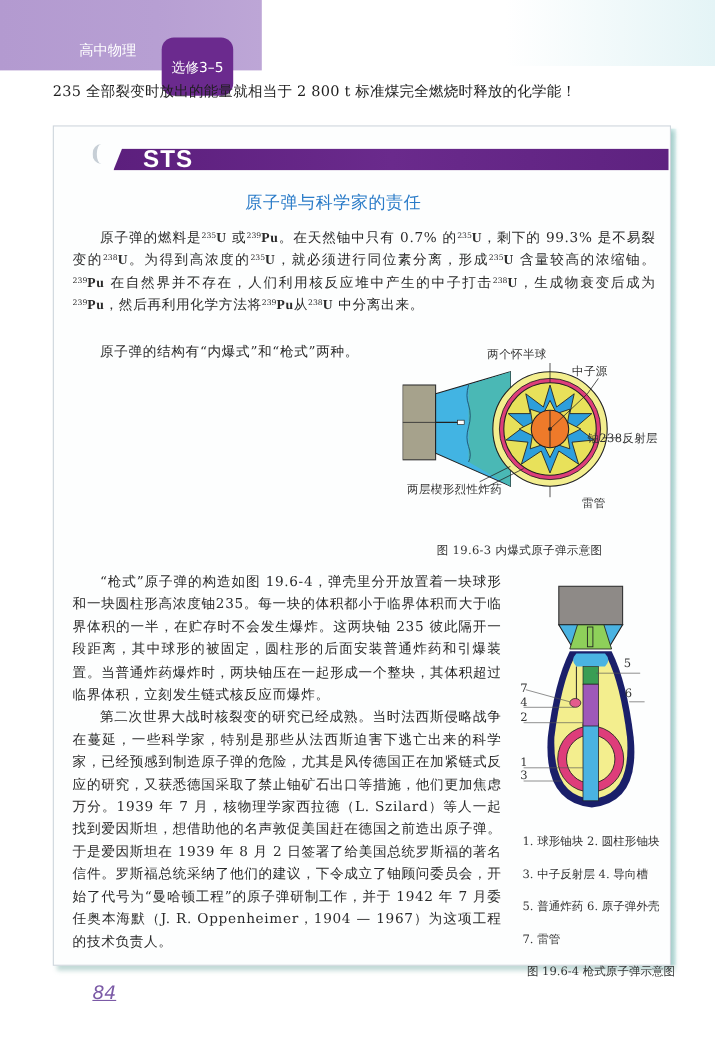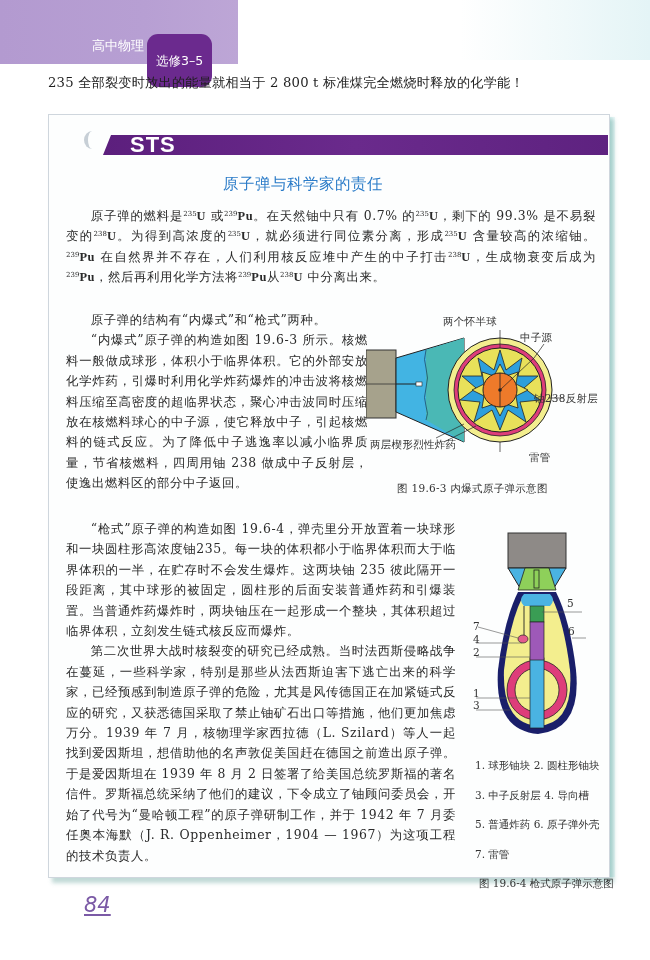--- a/index.html
+++ b/index.html
@@ -12,21 +12,21 @@
     .right-tint {
       position:absolute; right:0; top:0; width:190px; height:60px;
       background:linear-gradient(90deg, rgba(255,255,255,0) 0%, #e4f4f6 100%);
     }
     .header-band {
       position:absolute; left:0; top:0; width:238px; height:64px;
       background:linear-gradient(90deg,#b39ad0 0%,#b79fd3 60%,#bda6d6 100%);
     }
     .header-course {
       position:absolute; left:72px; top:37px;
-      font-family:"DejaVu Sans", sans-serif; font-size:13px; color:#fff;margin-left:20px;
+      font-family:"DejaVu Sans", sans-serif; font-size:13px; color:#fff;
     }
     .header-pill {
       position:absolute; left:147px; top:34px; height:21px; padding:16px 9px;
       border-radius:11px; background:#6b2a8e; color:#fff;
       font-family:"DejaVu Sans", sans-serif; font-size:12.5px; line-height:21px;
     }
     .lead-line {
       position:absolute; left:48px; top:74px; font-size:13.2px; letter-spacing:0.2px;
       color:#1e1e1e; white-space:nowrap;
     }
@@ -63,21 +63,21 @@
     }
     .para p { margin:0; text-indent:2em; }
     sup { font-size:7px; line-height:0; vertical-align:4px; letter-spacing:0; }
     b.num { font-weight:bold; font-family:"Liberation Serif", serif; }
     .fig { position:absolute; }
     .cap { position:absolute; font-size:10.5px; color:#333; white-space:nowrap; letter-spacing:0.3px; }
     .legend { position:absolute; left:463px; top:745px; font-size:10.5px; line-height:17.5px; color:#333; white-space:nowrap; }
     .legend div { margin:12px; }
     .page-number {
       position:absolute; left:84px; top:893px;
-      font-family:"DejaVu Sans", sans-serif; font-style:italic; font-size:21px; color:#7b5aa6;text-decoration:underline;
+      font-family:"DejaVu Sans", sans-serif; font-style:italic; font-size:17px; color:#7b5aa6;text-decoration:underline;
     }
   </style>
 </head>
 <body>
 
 <div class="right-tint"></div>
 
 <div class="header-band"></div>
 <span class="header-course">高中物理</span>
 <span class="header-pill">选修3–5</span>
@@ -92,21 +92,20 @@
 <div class="sts-label">STS</div>
 
 <div class="article-title">原子弹与科学家的责任</div>
 
 <div class="para" style="left:66px; top:206px; width:530px;">
   <p><span>原子弹的燃料是</span><sup>235</sup><b class="num">U</b><span> 或</span><sup>239</sup><b class="num">Pu</b><span>。在天然铀中只有 0.7% 的</span><sup>235</sup><b class="num">U</b><span>，剩下的 99.3% 是不易裂变的</span><sup>238</sup><b class="num">U</b><span>。为得到高浓度的</span><sup>235</sup><b class="num">U</b><span>，就必须进行同位素分离，形成</span><sup>235</sup><b class="num">U</b><span> 含量较高的浓缩铀。</span><sup>239</sup><b class="num">Pu</b><span> 在自然界并不存在，人们利用核反应堆中产生的中子打击</span><sup>238</sup><b class="num">U</b><span>，生成物衰变后成为</span><sup>239</sup><b class="num">Pu</b><span>，然后再利用化学方法将</span><sup>239</sup><b class="num">Pu</b><span>从</span><sup>238</sup><b class="num">U</b><span> 中分离出来。</span></p>
 </div>
 
 <div class="para" style="left:66px; top:310px; width:302px;">
   <p>原子弹的结构有“内爆式”和“枪式”两种。</p>
-  <p>“内爆式”原子弹的构造如图 19.6-3 所示。核燃料一般做成球形，体积小于临界体积。它的外部安放化学炸药，引爆时利用化学炸药爆炸的冲击波将核燃料压缩至高密度的超临界状态，聚心冲击波同时压缩放在核燃料球心的中子源，使它释放中子，引起核燃料的链式反应。为了降低中子逃逸率以减小临界质量，节省核燃料，四周用铀 238 做成中子反射层，使逸出燃料区的部分中子返回。</p>
 </div>
 
 <svg class="fig" style="left:366px; top:318px;" width="200" height="150" viewBox="0 0 200 150">
 
   <rect x="0" y="32" width="30" height="68" fill="#a6a28c" stroke="#333" stroke-width="1"></rect>
   <line x1="0" y1="66" x2="30" y2="66" stroke="#333" stroke-width="0.8"></line>
 
   <polygon points="30,40 98,20 98,124 30,94" fill="#42b4e3" stroke="#222" stroke-width="1"></polygon>
   <polygon points="60,32 98,20 98,124 60,102" fill="#4ab8b5"></polygon>
   <path d="M60,32 q-3,10 0,18 q3,10 0,20 q-3,10 0,18 q3,8 0,14" fill="none" stroke="#1d4c6a" stroke-width="0.8"></path>
@@ -131,21 +130,21 @@
   <line x1="182" y1="80" x2="198" y2="80" stroke="#222" stroke-width="0.7"></line>
   <line x1="134" y1="124" x2="134" y2="134" stroke="#222" stroke-width="0.7"></line>
   <line x1="70" y1="120" x2="98" y2="106" stroke="#222" stroke-width="0.7"></line>
   <line x1="78" y1="124" x2="110" y2="108" stroke="#222" stroke-width="0.7"></line>
 </svg>
 <span class="cap" style="left:443px; top:315px;">两个怀半球</span>
 <span class="cap" style="left:520px; top:331px;">中子源</span>
 <span class="cap" style="left:534px; top:392px;">铀238反射层</span>
 <span class="cap" style="left:370px; top:438px;">两层楔形烈性炸药</span>
 <span class="cap" style="left:485px; top:451px;margin-left:44px;">雷管</span>
-<span class="cap" style="left:397px; top:482px;">图 19.6-3  内爆式原子弹示意图</span>
+<span class="cap" style="left:397px; top:494px;">图 19.6-3  内爆式原子弹示意图</span>
 
 <div class="para" style="left:66px; top:519px; width:390px;">
   <p>“枪式”原子弹的构造如图 19.6-4，弹壳里分开放置着一块球形和一块圆柱形高浓度铀235。每一块的体积都小于临界体积而大于临界体积的一半，在贮存时不会发生爆炸。这两块铀 235 彼此隔开一段距离，其中球形的被固定，圆柱形的后面安装普通炸药和引爆装置。当普通炸药爆炸时，两块铀压在一起形成一个整块，其体积超过临界体积，立刻发生链式核反应而爆炸。</p>
   <p>第二次世界大战时核裂变的研究已经成熟。当时法西斯侵略战争在蔓延，一些科学家，特别是那些从法西斯迫害下逃亡出来的科学家，已经预感到制造原子弹的危险，尤其是风传德国正在加紧链式反应的研究，又获悉德国采取了禁止铀矿石出口等措施，他们更加焦虑万分。1939 年 7 月，核物理学家西拉德（L. Szilard）等人一起找到爱因斯坦，想借助他的名声敦促美国赶在德国之前造出原子弹。于是爱因斯坦在 1939 年 8 月 2 日签署了给美国总统罗斯福的著名信件。罗斯福总统采纳了他们的建议，下令成立了铀顾问委员会，开始了代号为“曼哈顿工程”的原子弹研制工作，并于 1942 年 7 月委任奥本海默（J. R. Oppenheimer，1904 — 1967）为这项工程的技术负责人。</p>
 </div>
 
 <svg class="fig" style="left:470px; top:530px;" width="120" height="210" viewBox="0 0 120 210">
   <rect x="38" y="3" width="58" height="35" fill="#8e8a87" stroke="#333" stroke-width="1"></rect>
   <polygon points="38,38 96,38 84,58 50,58" fill="#4ab3e2" stroke="#222" stroke-width="1"></polygon>
   <polygon points="55,38 79,38 86,60 48,60" fill="#8ed05a" stroke="#222" stroke-width="0.8"></polygon>

